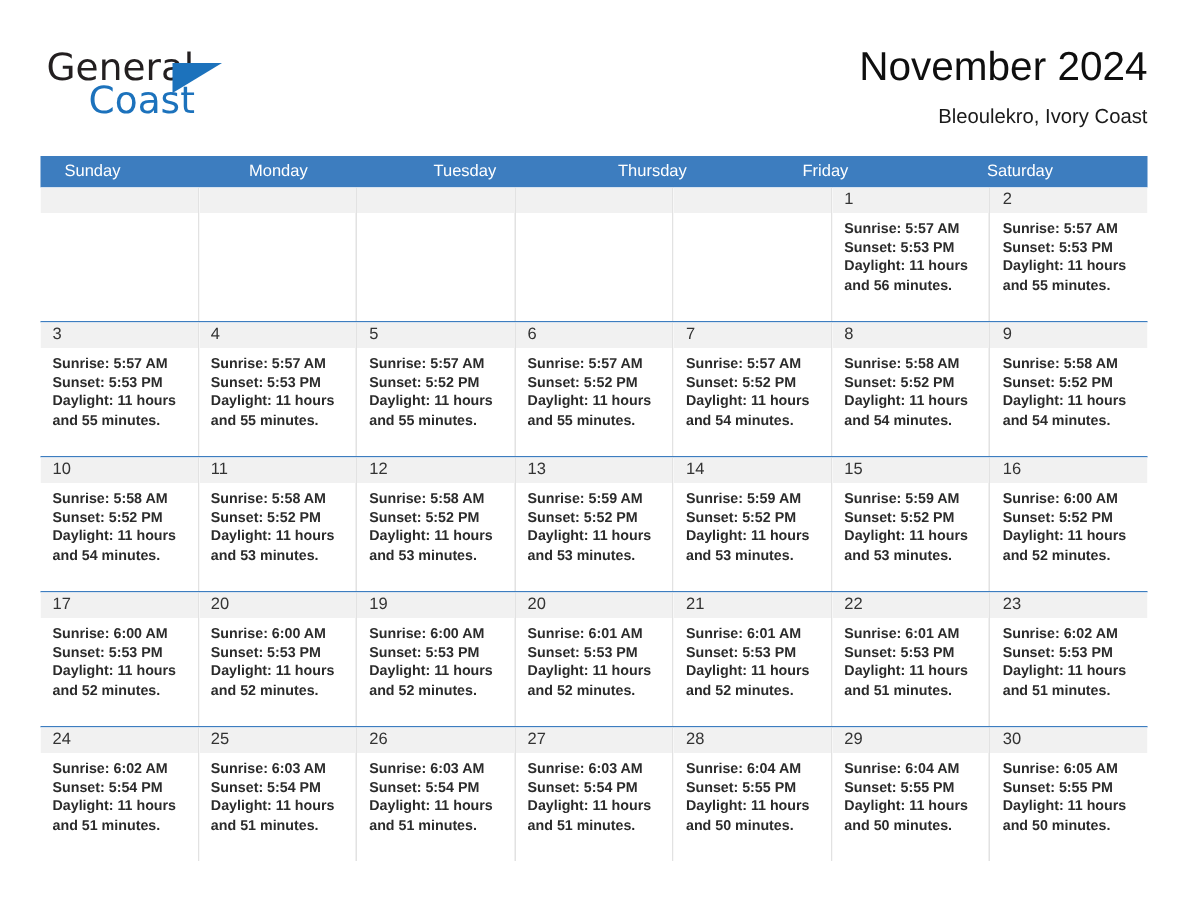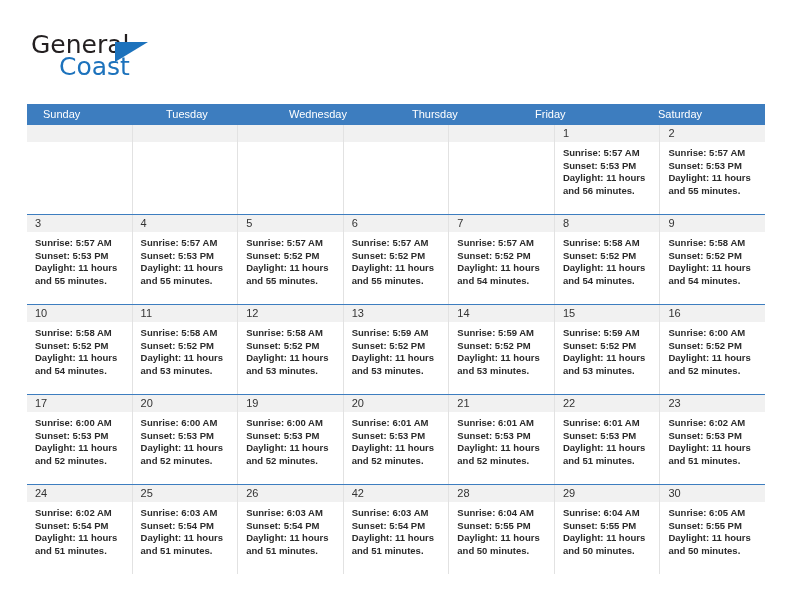--- a/index.html
+++ b/index.html
@@ -168,28 +168,32 @@
 <div class="page">
 
   <div class="header">
 
     <div class="brand">
       <span class="brand-general">General</span>
       <span class="brand-triangle"></span>
       <span class="brand-blue">Coast</span>
     </div>
 
+    <div class="title-block">
+      <div class="cal-title">November 2024</div>
+      <div class="cal-subtitle">Bleoulekro, Ivory Coast</div>
+    </div>
 
   </div>
 
   <div class="calendar">
     <div class="dow-row" id="dow-row">
         <div class="dow-cell">Sunday</div>
+        <div class="dow-cell">Monday</div>
         <div class="dow-cell">Tuesday</div>
-        <div class="dow-cell">Wednesday</div>
         <div class="dow-cell">Thursday</div>
         <div class="dow-cell">Friday</div>
         <div class="dow-cell">Saturday</div>
       </div>
     <div id="weeks-container">
         <div class="week-row">
           <div class="day-cell empty">
             <div class="daynum-bar"></div>
           </div>
           <div class="day-cell empty">
@@ -440,21 +444,21 @@
           <div class="day-cell">
             <div class="daynum-bar">26</div>
             <div class="day-info">
               <div>Sunrise: 6:03 AM</div>
               <div>Sunset: 5:54 PM</div>
               <div>Daylight: 11 hours</div>
               <div>and 51 minutes.</div>
             </div>
           </div>
           <div class="day-cell">
-            <div class="daynum-bar">42</div>
+            <div class="daynum-bar">27</div>
             <div class="day-info">
               <div>Sunrise: 6:03 AM</div>
               <div>Sunset: 5:54 PM</div>
               <div>Daylight: 11 hours</div>
               <div>and 51 minutes.</div>
             </div>
           </div>
           <div class="day-cell">
             <div class="daynum-bar">28</div>
             <div class="day-info">

